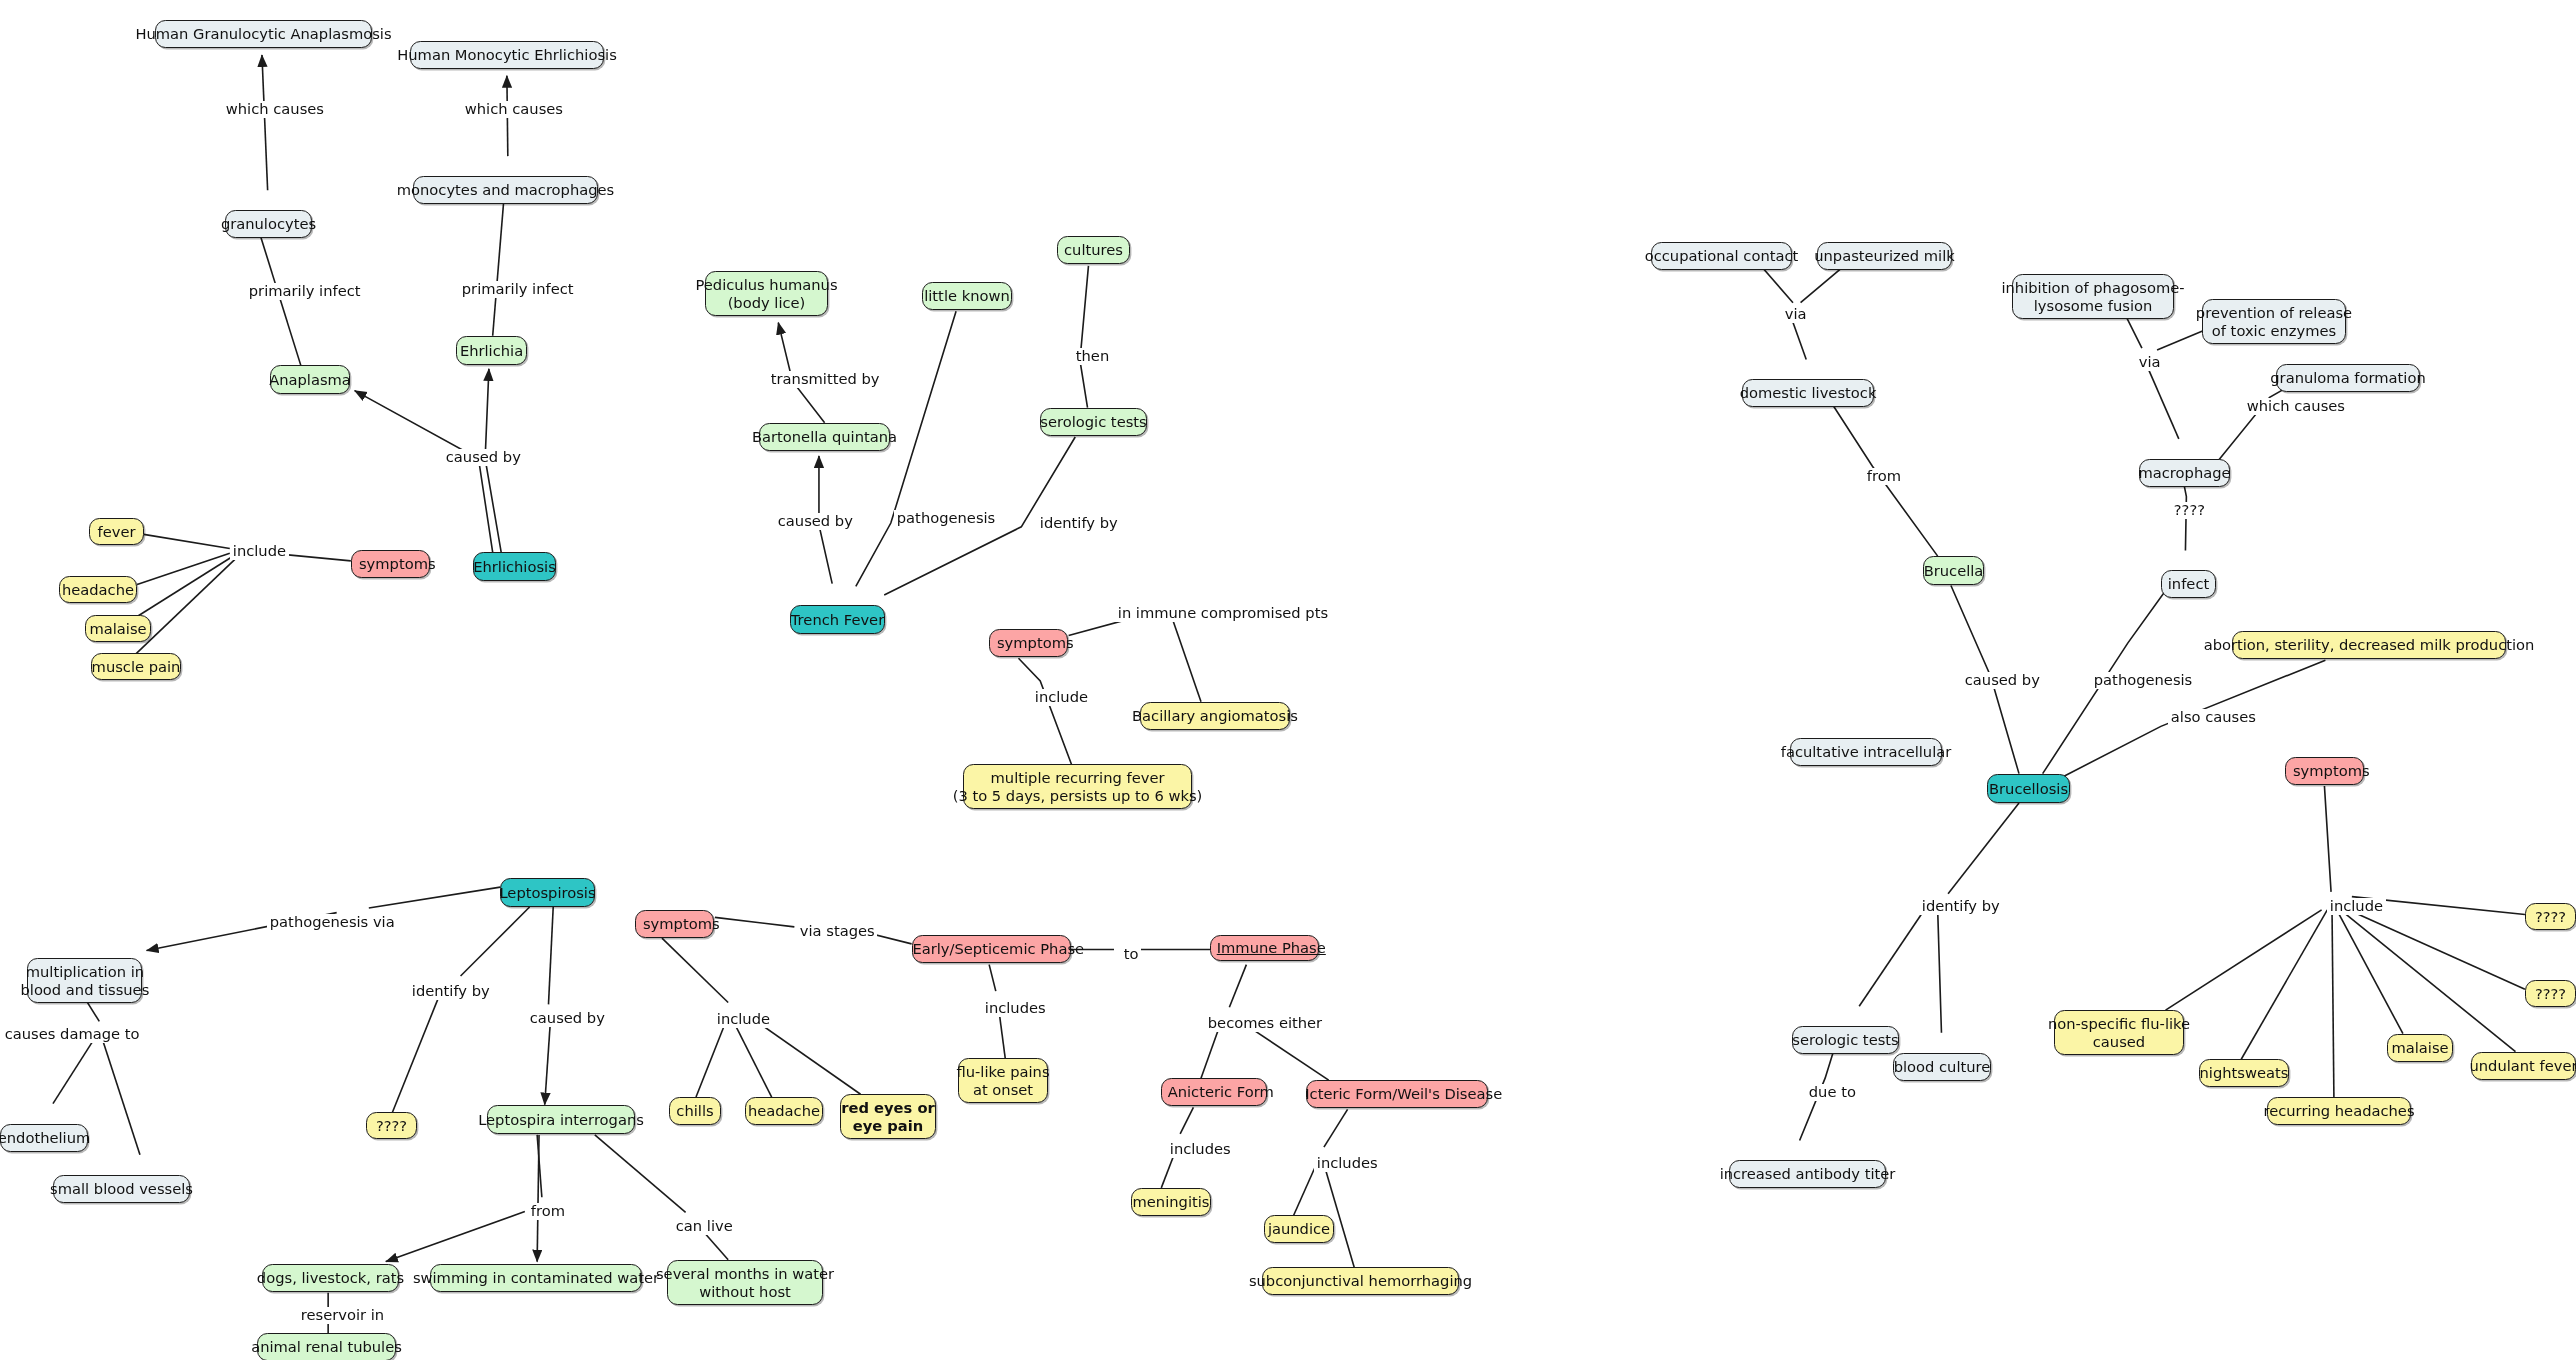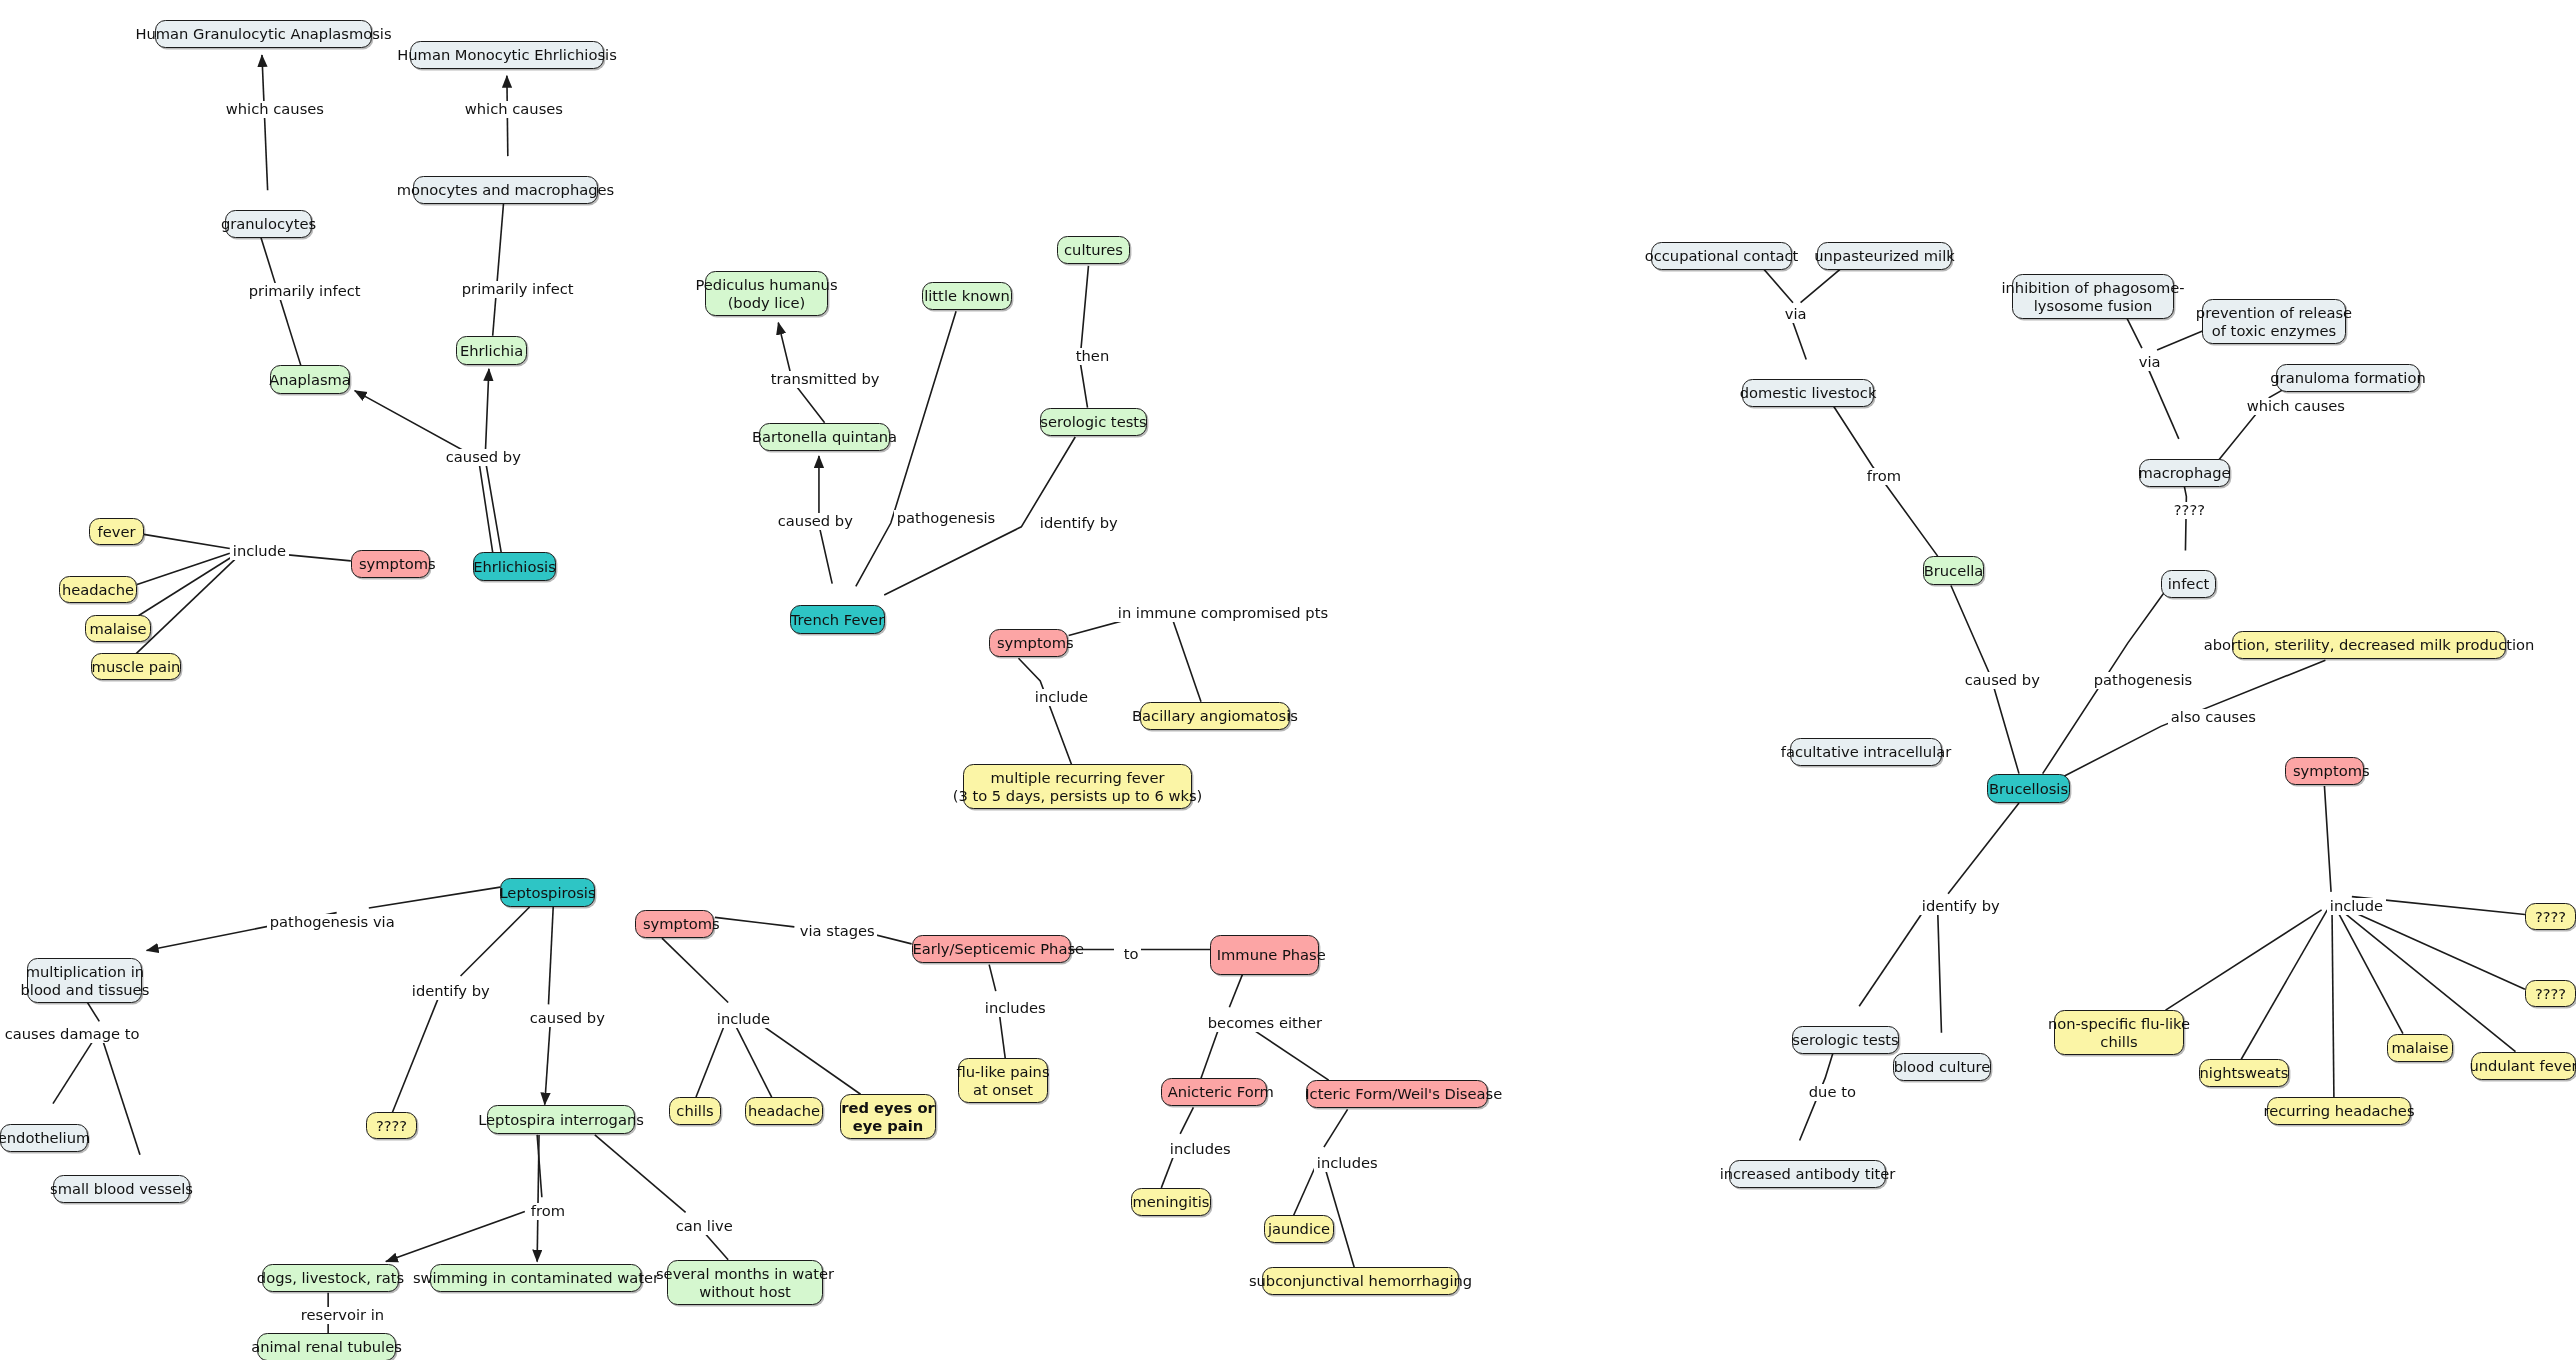--- a/index.html
+++ b/index.html
@@ -166,21 +166,21 @@
       <div class="node n-green" style="left: 1923px; top: 556px; width: 61px; height: 29px;">Brucella</div>
       <div class="node n-blue" style="left: 2161px; top: 550px; width: 55px; height: 28px;">infect</div>
       <div class="node n-yellowlt" style="left: 2232px; top: 631px; width: 274px; height: 28px;">abortion, sterility, decreased milk production</div>
       <div class="node n-blue" style="left: 1790px; top: 718px; width: 152px; height: 28px;">facultative intracellular</div>
       <div class="node n-teal" style="left: 1987px; top: 774px; width: 83px; height: 29px;">Brucellosis</div>
       <div class="node n-yellow" style="left: 2285px; top: 757px; width: 79px; height: 28px;">symptoms</div>
       <div class="node n-blue" style="left: 1792px; top: 1006px; width: 107px; height: 28px;">serologic tests</div>
       <div class="node n-blue" style="left: 1893px; top: 1033px; width: 98px; height: 28px;">blood culture</div>
       <div class="node n-blue" style="left: 1729px; top: 1140px; width: 157px; height: 28px;">increased antibody titer</div>
       <div class="node n-yellowlt" style="left: 2054px; top: 1010px; width: 130px; height: 45px;">non-specific flu-like
-chills</div>
+caused</div>
       <div class="node n-yellowlt" style="left: 2199px; top: 1059px; width: 90px; height: 28px;">nightsweats</div>
       <div class="node n-yellowlt" style="left: 2267px; top: 1097px; width: 144px; height: 28px;">recurring headaches</div>
       <div class="node n-yellowlt" style="left: 2387px; top: 1034px; width: 66px; height: 28px;">malaise</div>
       <div class="node n-yellowlt" style="left: 2471px; top: 1052px; width: 105px; height: 28px;">undulant fever</div>
       <div class="node n-yellowlt" style="left: 2525px; top: 903px; width: 51px; height: 27.4px;">????</div>
       <div class="node n-yellowlt" style="left: 2525px; top: 980px; width: 51px; height: 27.4px;">????</div>
       <div class="node n-teal" style="left: 500px; top: 878px; width: 95px; height: 29px;">Leptospirosis</div>
       <div class="node n-blue" style="left: 27.4px; top: 938px; width: 115px; height: 45px;">multiplication in
 blood and tissues</div>
       <div class="node n-blue" style="left: 0px; top: 1104px; width: 88px; height: 28px;">endothelium</div>
@@ -193,21 +193,21 @@
 without host</div>
       <div class="node n-green" style="left: 257px; top: 1333px; width: 139px; height: 28px;">animal renal tubules</div>
       <div class="node n-yellow" style="left: 635px; top: 910px; width: 79px; height: 28px;">symptoms</div>
       <div class="node n-yellowlt" style="left: 669px; top: 1097px; width: 52px; height: 28px;">chills</div>
       <div class="node n-yellowlt" style="left: 745px; top: 1097px; width: 78px; height: 28px;">headache</div>
       <div class="node n-yellowlt n-bold" style="left: 840px; top: 1094px; width: 96px; height: 45px;">red eyes or
 eye pain</div>
       <div class="node n-yellow" style="left: 912px; top: 935px; width: 159px; height: 28px;">Early/Septicemic Phase</div>
       <div class="node n-yellowlt" style="left: 958px; top: 1058px; width: 90px; height: 45px;">flu-like pains
 at onset</div>
-      <div class="node n-yellow" style="left: 1210px; top: 935px; width: 109px; height: 40px;">Immune Phase</div>
+      <div class="node n-yellow" style="left: 1210px; top: 935px; width: 109px; height: 26px; text-decoration: underline;">Immune Phase</div>
       <div class="node n-yellow" style="left: 1161px; top: 1078px; width: 106px; height: 28px;">Anicteric Form</div>
       <div class="node n-yellow" style="left: 1306px; top: 1080px; width: 182px; height: 28px;">Icteric Form/Weil's Disease</div>
       <div class="node n-yellowlt" style="left: 1131px; top: 1188px; width: 80px; height: 28px;">meningitis</div>
       <div class="node n-yellowlt" style="left: 1264px; top: 1215px; width: 70px; height: 28px;">jaundice</div>
       <div class="node n-yellowlt" style="left: 1262px; top: 1267px; width: 197px; height: 28px;">subconjunctival hemorrhaging</div>
     </div>
   <div id="label-layer">
       <div class="lbl" style="left: 223px; top: 101px;">which causes</div>
       <div class="lbl" style="left: 462px; top: 101px;">which causes</div>
       <div class="lbl" style="left: 246px; top: 283px;">primarily infect</div>

